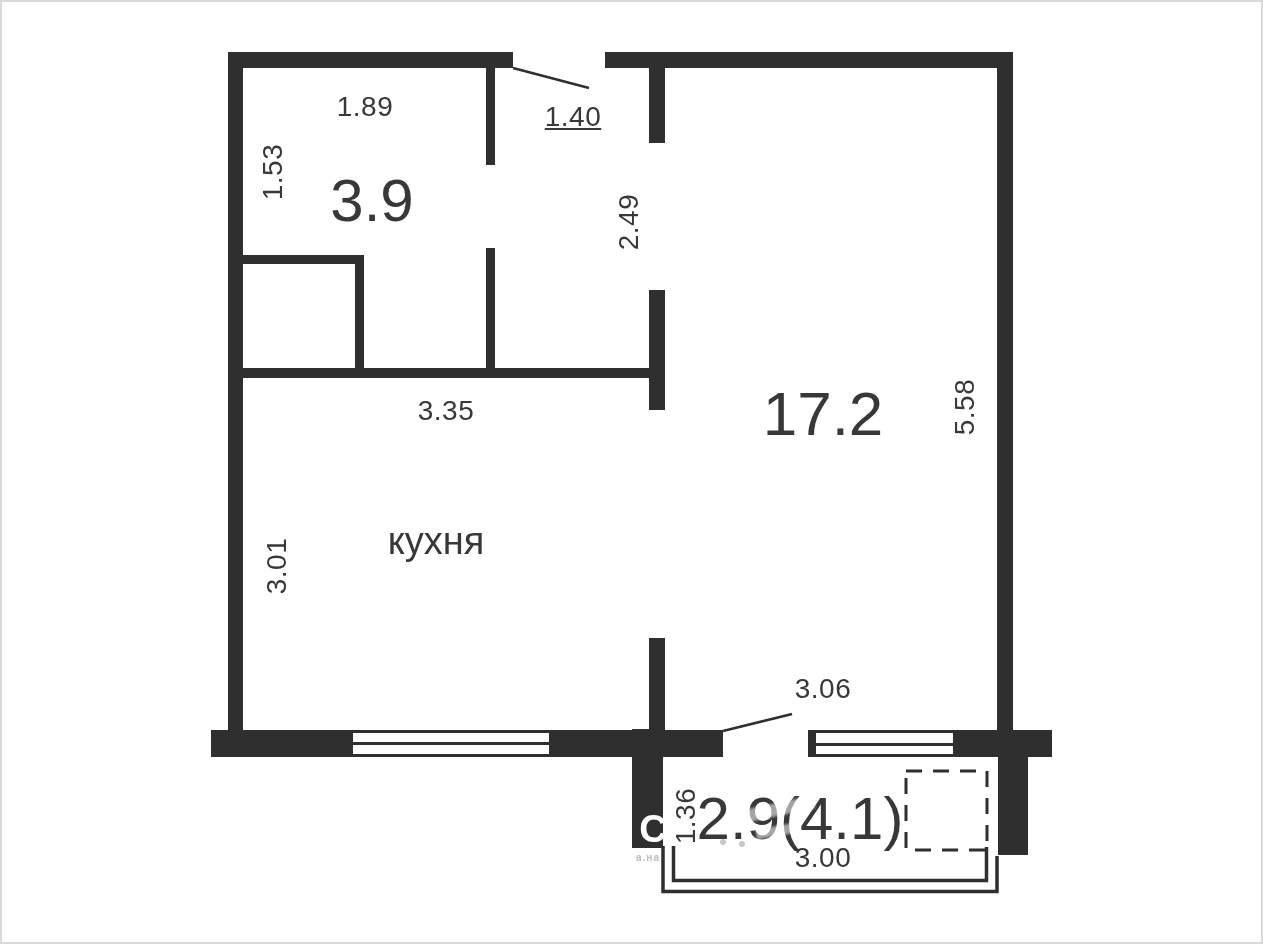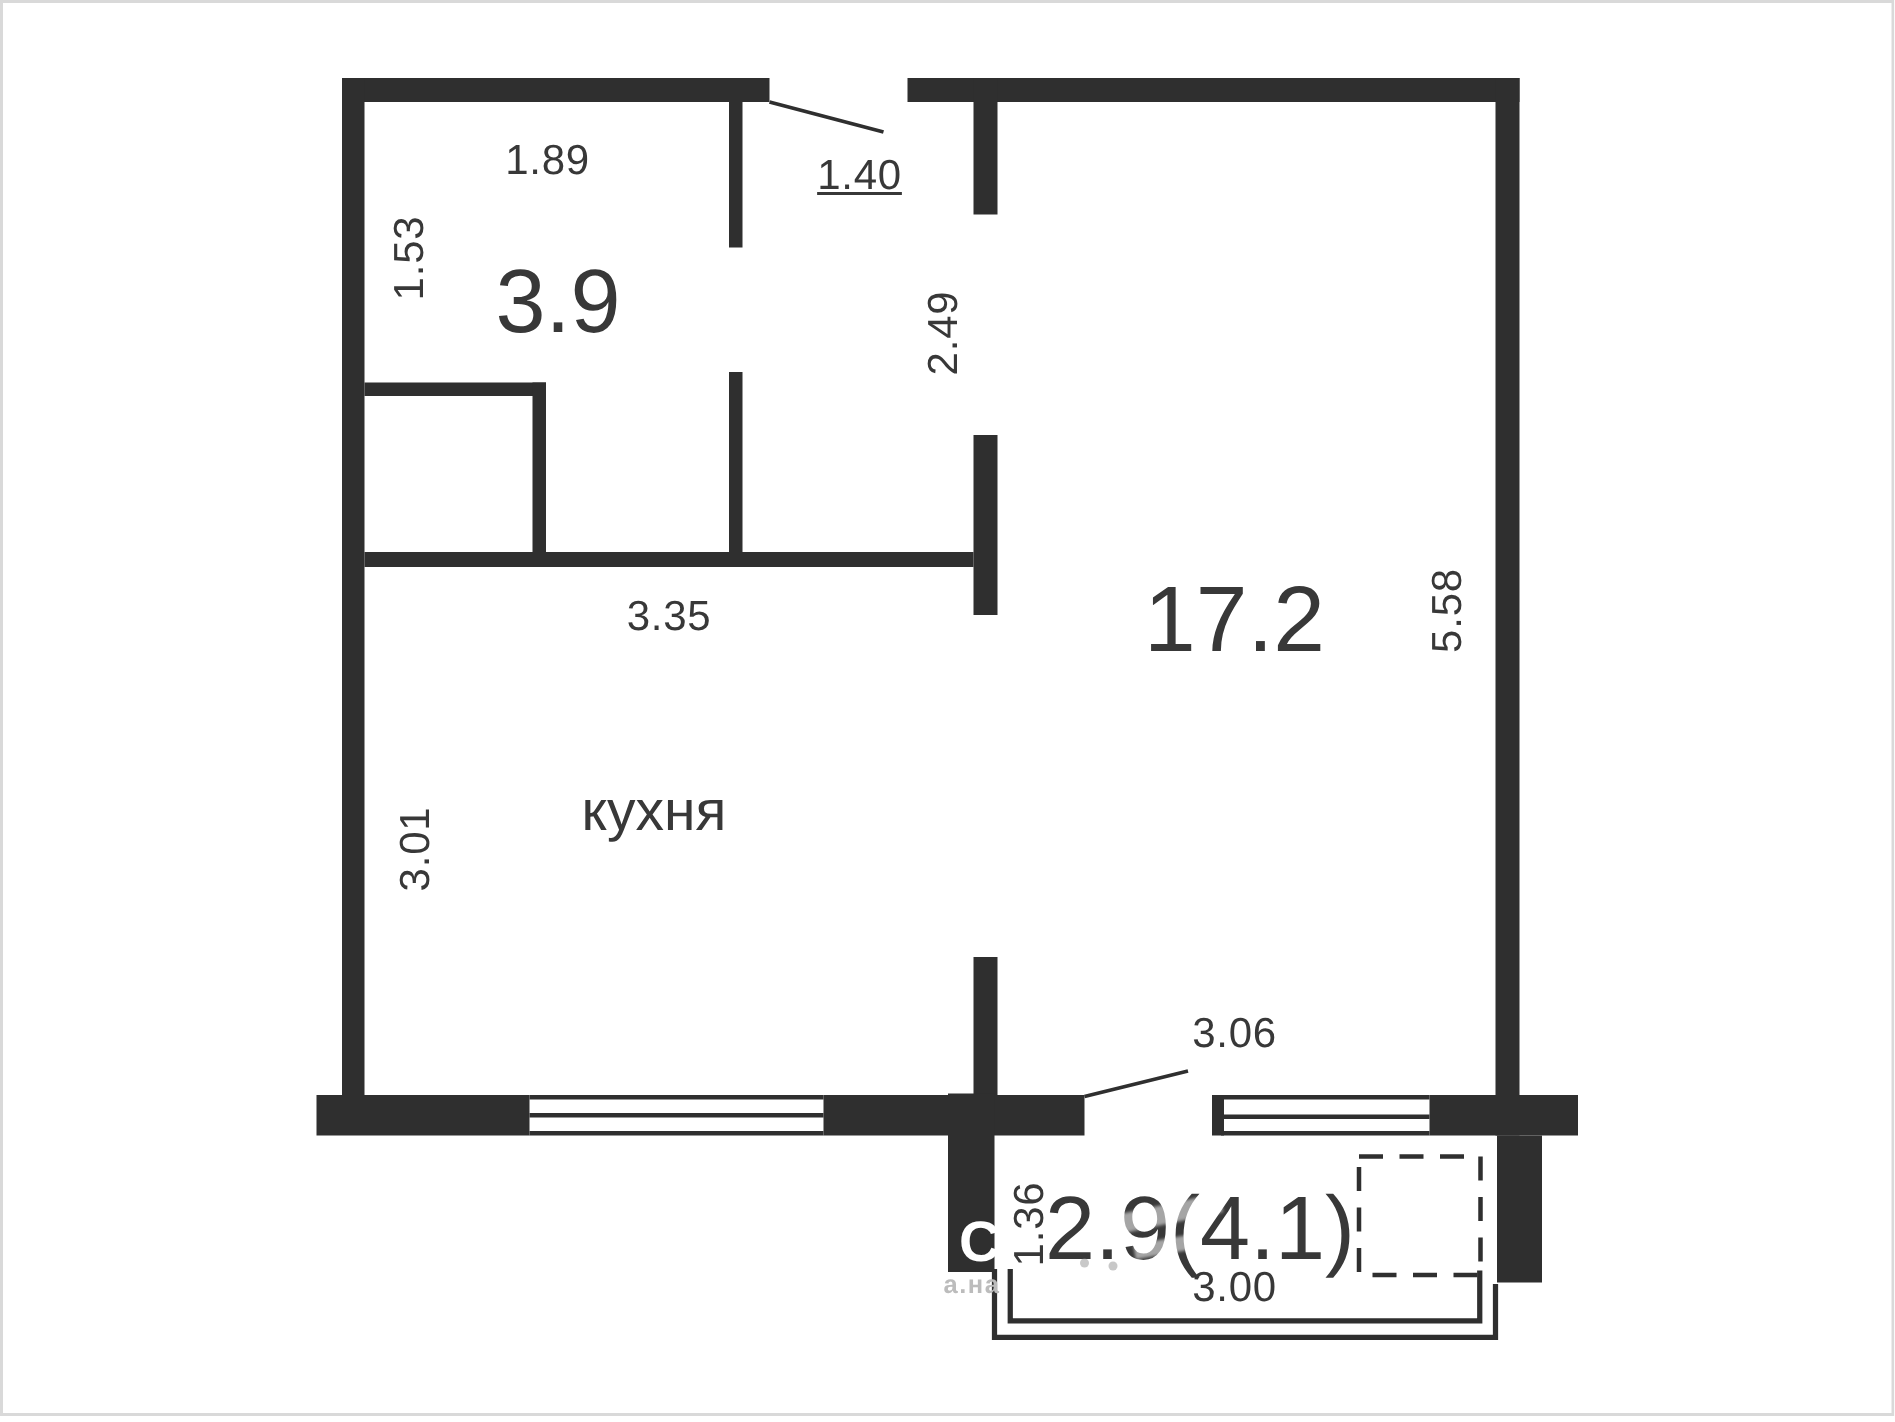--- a/index.html
+++ b/index.html
@@ -30,21 +30,21 @@
   .area{font-size:60px;}
   .area-lg{font-size:62px;}
   .wm-initial{
     position:absolute;
     transform:translate(-50%,-50%);
     color:#ffffff;font-weight:700;font-size:38px;
   }
   .wm-fragment{
     position:absolute;
     transform:translate(-50%,-50%);
-    color:#bcbcbc;font-weight:700;font-size:17px;
+    color:#bcbcbc;font-weight:700;font-size:10px;
     letter-spacing:1px;
   }
   .wm-ghost{
     position:absolute;
     background:rgba(255,255,255,0.55);
     filter:blur(1px);
   }
   .wm-dot{
     position:absolute;width:6px;height:6px;border-radius:3px;
     background:#9a9a9a;opacity:.55;

